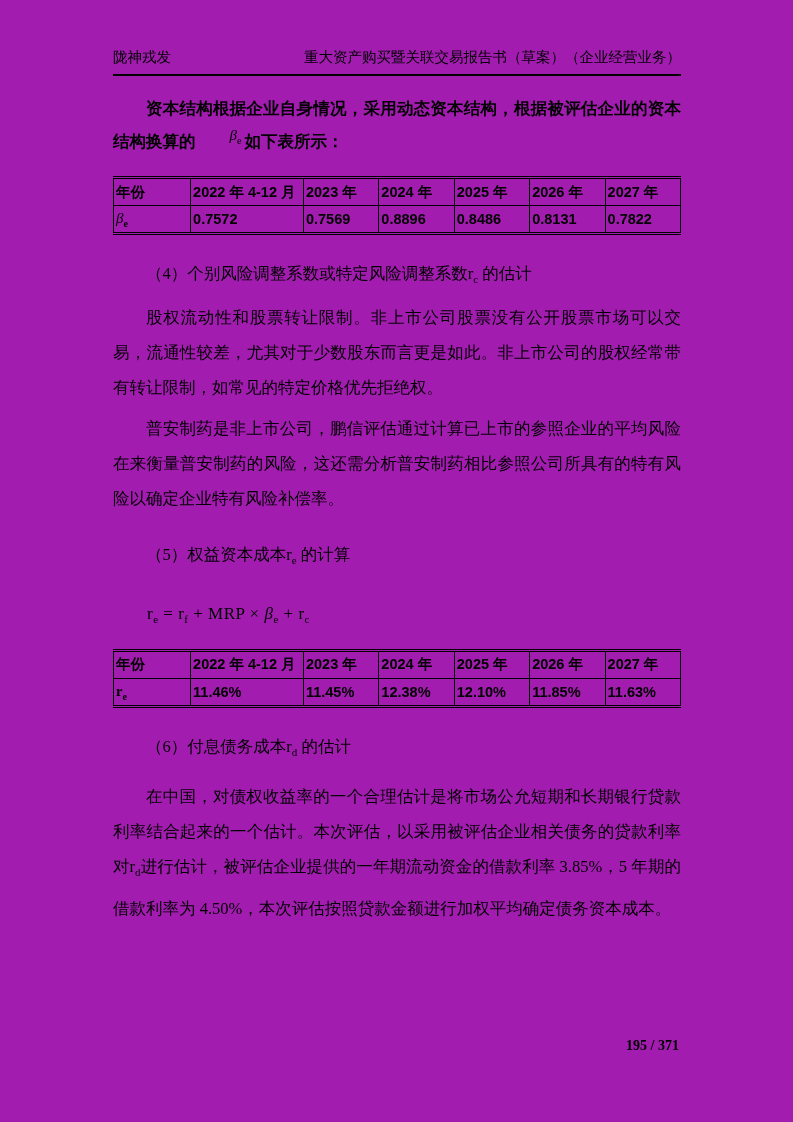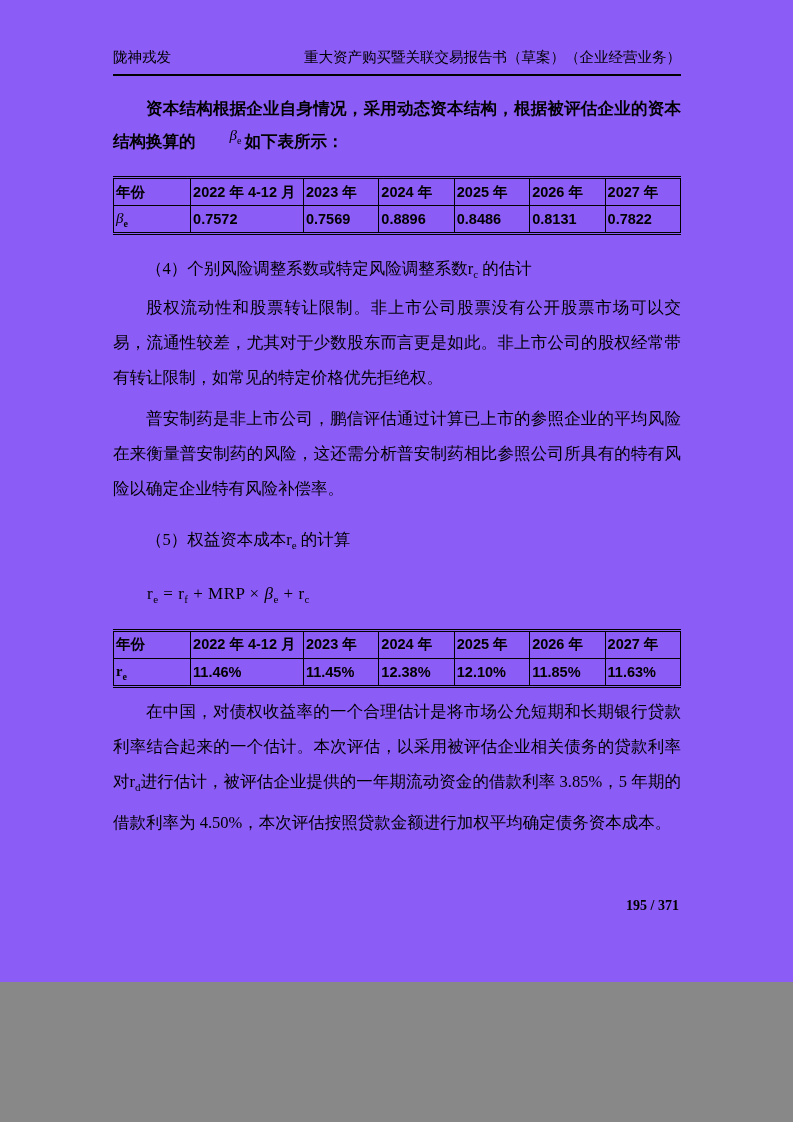--- a/index.html
+++ b/index.html
@@ -1,20 +1,20 @@
 <!DOCTYPE html>
 <html><head>
 <meta charset="utf-8">
 <style>
   html,body{margin:0;padding:0;background:#888;}
   .page{
     position:relative;
-    width:793px;height:982px;
+    width:793px;height:1122px;
     margin:0 auto;
-    background:#8b5cf6;
+    background:#a21caf;
     box-sizing:border-box;
     padding:46px 112px 0 113px;
     overflow:hidden;
     font-family:"Liberation Serif","DejaVu Serif",serif;
     color:#000;
   }
   
   .hd{
     display:flex;justify-content:space-between;align-items:flex-end;
     font-size:14.5px;line-height:22px;
@@ -52,21 +52,21 @@
     border:1px solid #000;
     vertical-align:middle;
     height:26px;padding:0 2px;
   }
   td.lbl{font-family:"Liberation Serif","DejaVu Serif",serif;}
   td.lbl .it{font-style:italic;font-weight:normal;font-size:15px;}
   td.lbl sub{font-size:10px;}
   
   .h-num{
     margin:18px 0 0 0;
-    font-size:16.5px;line-height:31px;
+    font-size:16.5px;line-height:41px;
     text-indent:2em;
   }
   .h-num sub,.body-p sub,.formula sub{font-size:11px;}
   .body-p{
     margin:0;
     font-size:16.5px;line-height:35px;
     text-align:justify;text-indent:2em;
   }
   .sp-top{margin-top:6px;}
   .formula{
@@ -161,18 +161,19 @@
       <td>11.46%</td>
       <td>11.45%</td>
       <td>12.38%</td>
       <td>12.10%</td>
       <td>11.85%</td>
       <td>11.63%</td>
     </tr>
   </tbody>
     </table>
 
+  <p class="h-num"><span>（6）付息债务成本r</span><sub>d</sub><span> 的估计</span></p>
 
   <p class="body-p sp-top"><span>在中国，对债权收益率的一个合理估计是将市场公允短期和长期银行贷款利率结合起来的一个估计。本次评估，以采用被评估企业相关债务的贷款利率对r</span><sub>d</sub><span>进行估计，被评估企业提供的一年期流动资金的借款利率 3.85%，5 年期的借款利率为 4.50%，本次评估按照贷款金额进行加权平均确定债务资本成本。</span></p>
 
   <div class="pagenum">195 / 371</div>
 
 </div>
 
 </body></html>

